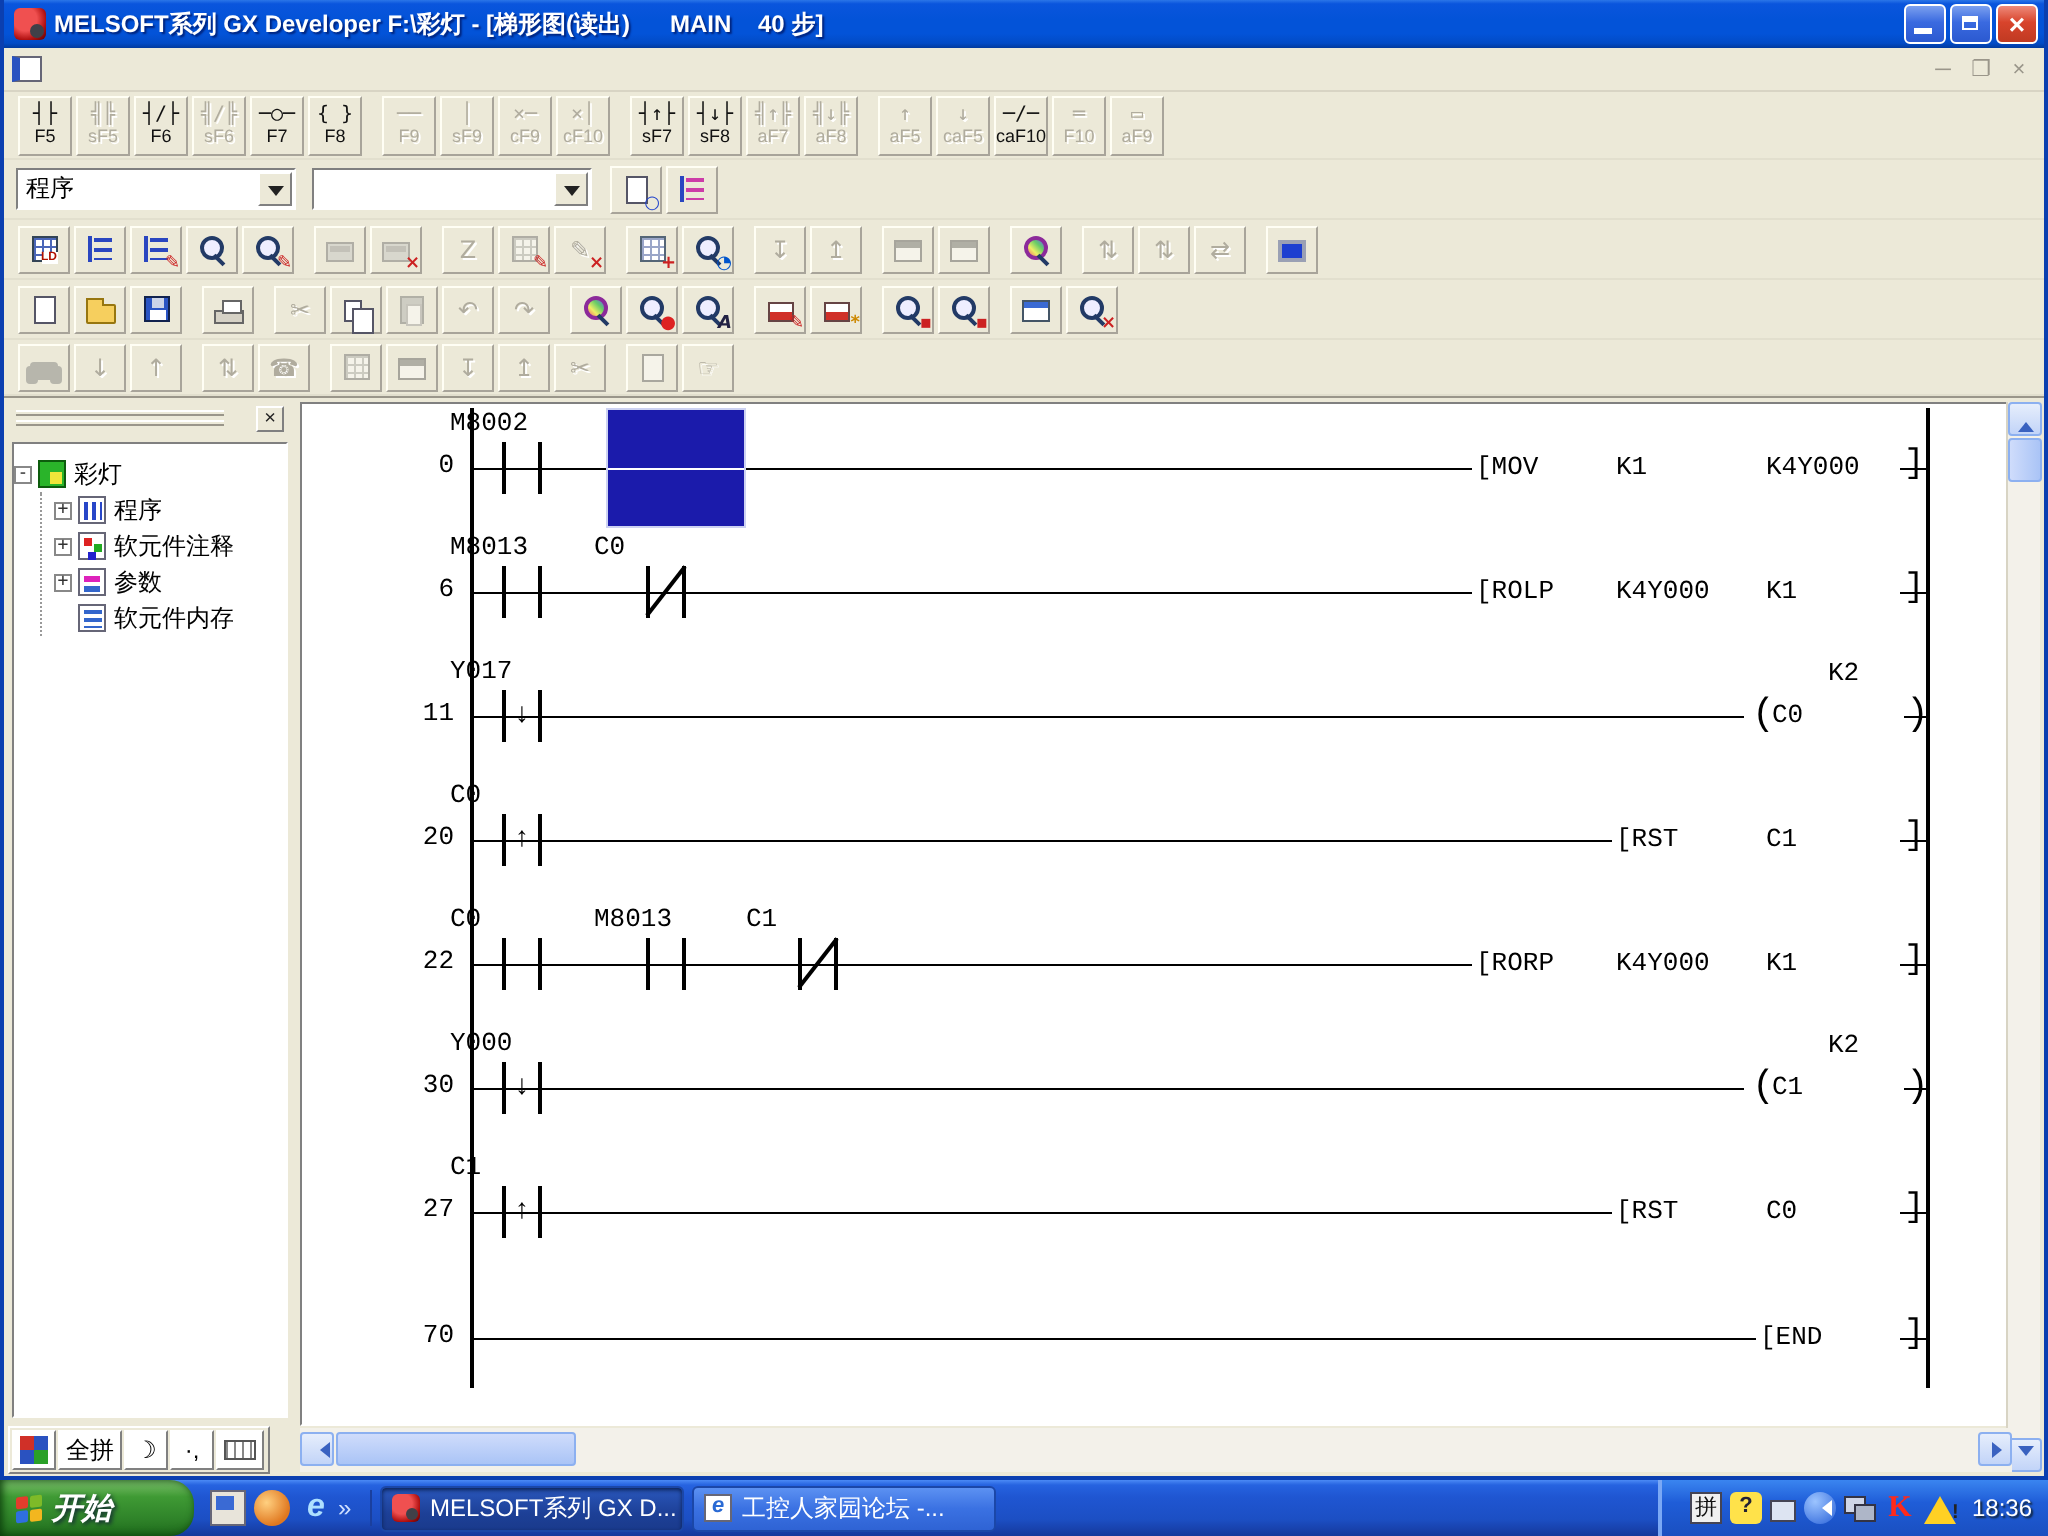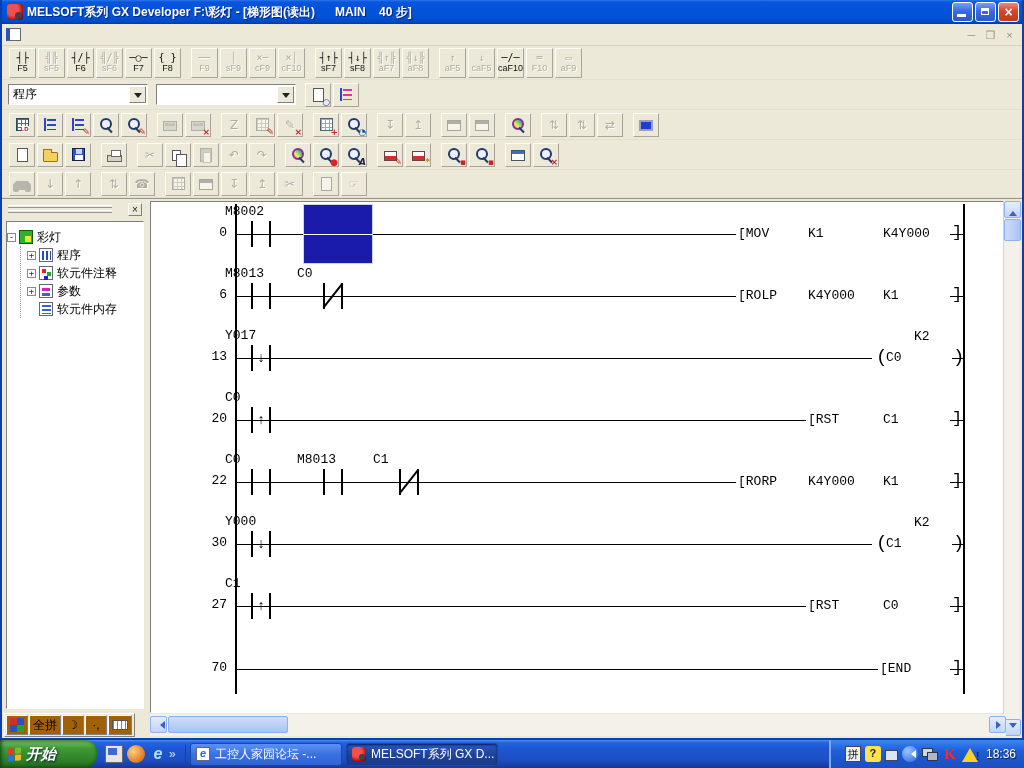--- a/index.html
+++ b/index.html
@@ -149,21 +149,21 @@
   #vthumb{position:absolute;left:0;top:18px;width:17px;height:22px;border-radius:2px;
     background:linear-gradient(90deg,#cfdcfb,#aac4f6);border:1px solid #8cb0f0;}
   #hscroll{position:absolute;left:148px;top:515px;width:856px;height:22px;background:#f3f1ea;}
   .sb-left i{top:4px;left:5px;border-right:5px solid #3a62c0;}
   .sb-right i{top:4px;left:6px;border-left:5px solid #3a62c0;}
   #hthumb{position:absolute;left:18px;top:0;width:120px;height:17px;border-radius:2px;
     background:linear-gradient(180deg,#cfdcfb,#aac4f6);border:1px solid #8cb0f0;}
   
   #ime-bar{position:absolute;left:2px;top:514px;height:24px;display:flex;background:#ECE9D8;
     border:1px solid;border-color:#fff #808080 #808080 #fff;padding:1px;z-index:5;}
-  .ime-seg{height:20px;min-width:22px;background:#a16207;border:1px solid;border-color:#fff #808080 #808080 #fff;
+  .ime-seg{height:20px;min-width:22px;background:#ffffff;border:1px solid;border-color:#fff #808080 #808080 #fff;
     display:flex;align-items:center;justify-content:center;font-size:12px;margin-right:1px;padding:0 3px;}
   .ime-logo{width:14px;height:14px;position:relative;background:#2a52c0;}
   .ime-logo::before{content:"";position:absolute;left:0;top:0;width:7px;height:7px;background:#d03028;}
   .ime-logo::after{content:"";position:absolute;right:0;bottom:0;width:7px;height:7px;background:#2aa028;}
   .ime-kbd{width:16px;height:10px;background:#fff;border:1px solid #555;
     background-image:linear-gradient(90deg,#888 1px,transparent 1px);background-size:4px 100%;}
   
   #taskbar{position:absolute;left:0;top:740px;width:1024px;height:28px;
     background:linear-gradient(180deg,#4b8af5 0%,#2663e0 9%,#1f56d2 30%,#1c4fc4 70%,#15389b 100%);
     display:flex;align-items:center;}
@@ -564,21 +564,21 @@
         <div class="contact" style="left: 172px; top: 81px;">
           <i class="slash"></i>
         </div>
         <div class="clabel" style="left: 146px; top: 64px;">C0</div>
         <div class="cover" style="left: 585px; top: 85px; width: 214px;"></div>
         <div class="iname" style="left: 587px; top: 85px;">[ROLP</div>
         <div class="iarg" style="left: 657px; top: 85px;">K4Y000</div>
         <div class="iarg" style="left: 732px; top: 85px;">K1</div>
         <div class="ibracket" style="left: 801px; top: 83px;">]</div>
         <div class="rline" style="left: 84px; top: 156px; width: 728px;"></div>
-        <div class="stepnum" style="left: 30px; top: 147px;">13</div>
+        <div class="stepnum" style="left: 30px; top: 147px;">11</div>
         <div class="contact" style="left: 100px; top: 143px;">
           <i class="parrow">↓</i>
         </div>
         <div class="clabel" style="left: 74px; top: 126px;">Y017</div>
         <div class="cover" style="left: 721px; top: 147px; width: 80px;"></div>
         <div class="paren" style="left: 725px; top: 144px;">(</div>
         <div class="iname" style="left: 735px; top: 147px;">C0</div>
         <div class="iname" style="left: 763px; top: 126px;">K2</div>
         <div class="paren" style="left: 802px; top: 144px;">)</div>
         <div class="rline" style="left: 84px; top: 218px; width: 728px;"></div>
@@ -677,27 +677,27 @@
       </span>
     <span id="start-label">开始</span>
   </div>
   <div id="quicklaunch">
     <span class="ql ql-desktop"></span>
     <span class="ql ql-media"></span>
     <span class="ql ql-ie">e</span>
     <span class="ql-more">»</span>
   </div>
   <div id="tasks">
+      <div class="task active">
+        <span class="ticon ticon-melsoft"></span>
+        <span>MELSOFT系列 GX D...</span>
+      </div>
       <div class="task">
         <span class="ticon ticon-ie-page"></span>
         <span>工控人家园论坛 -...</span>
-      </div>
-      <div class="task active">
-        <span class="ticon ticon-melsoft"></span>
-        <span>MELSOFT系列 GX D...</span>
       </div>
     </div>
   <div id="tray">
     <span class="tray-ic ti-pin">拼</span>
     <span class="tray-ic ti-help">?</span>
     <span class="tray-ic ti-win"></span>
     <span class="tray-ic ti-chev"></span>
     <span class="tray-ic ti-net"></span>
     <span class="tray-ic ti-kav">K</span>
     <span class="tray-ic ti-alert"></span>

